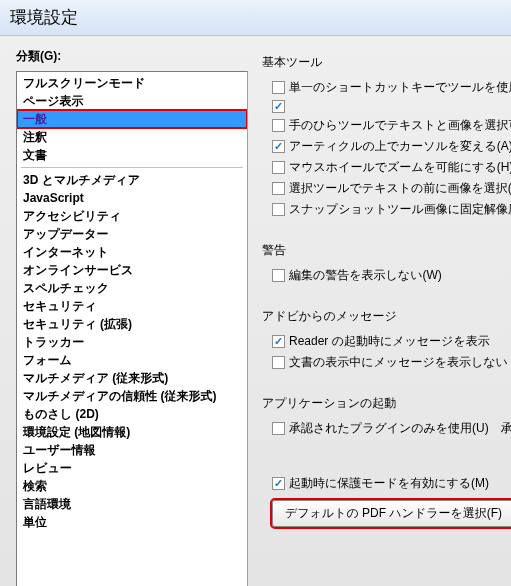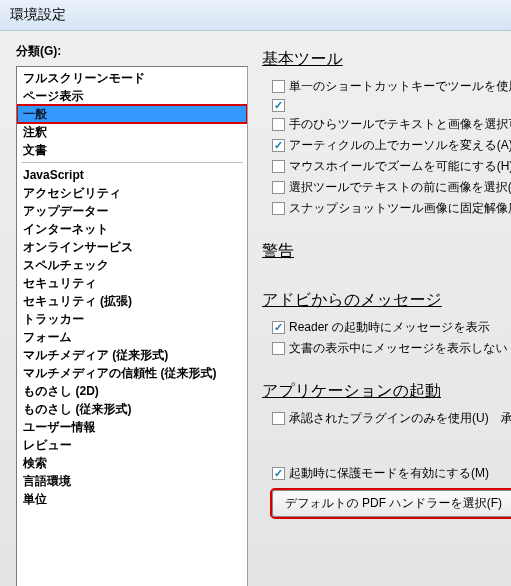--- a/index.html
+++ b/index.html
@@ -10,21 +10,21 @@
       background: linear-gradient(to bottom, #f0f0f0, #e4e4e4);
       width: 511px;
       height: 586px;
       overflow: hidden;
       color: #000;
     }
     .titlebar {
       background: linear-gradient(to bottom, #eaf2fb, #d6e4f5);
       border-bottom: 1px solid #b5c6d6;
       padding: 6px 10px;
-      font-size: 14px;
+      font-size: 17px;
     }
     .content {
       display: flex;
       padding: 12px 0 12px 16px;
       gap: 14px;
     }
     .left-col {
       width: 232px;
       flex: 0 0 232px;
       font-weight: bold;
@@ -42,38 +42,37 @@
       padding: 2px 0;
     }
     .list-item {
       padding: 1px 6px;
       line-height: 16px;
       cursor: default;
       white-space: nowrap;
     }
     .list-item.selected {
       background: #3399ff;
-      color: #0f172a;
+      color: #4c1d95;
       outline: 2px solid #d60000;
       outline-offset: -1px;
     }
     .list-sep {
       border: none;
       border-top: 1px solid #c0c0c0;
       margin: 3px 4px;
     }
     .right-col {
       flex: 1;
       padding-top: 2px;
       overflow: hidden;
     }
     .section-title {
-      font-size: 16px;
+      font-size: 12px;
       margin: 4px 0 6px 0;
-      text-decoration: underline;
     }
     .opt-row {
       display: flex;
       align-items: center;
       gap: 4px;
       padding: 2px 0 2px 10px;
       white-space: nowrap;
     }
     .chk {
       width: 13px;
@@ -122,34 +121,35 @@
 
   <div class="left-col">
     <div class="left-label">分類(G):</div>
     <div class="listbox" id="listbox">
         <div class="list-item">フルスクリーンモード</div>
         <div class="list-item">ページ表示</div>
         <div class="list-item selected">一般</div>
         <div class="list-item">注釈</div>
         <div class="list-item">文書</div>
         <hr class="list-sep">
+        <div class="list-item">3D とマルチメディア</div>
         <div class="list-item">JavaScript</div>
         <div class="list-item">アクセシビリティ</div>
         <div class="list-item">アップデーター</div>
         <div class="list-item">インターネット</div>
         <div class="list-item">オンラインサービス</div>
         <div class="list-item">スペルチェック</div>
         <div class="list-item">セキュリティ</div>
         <div class="list-item">セキュリティ (拡張)</div>
         <div class="list-item">トラッカー</div>
         <div class="list-item">フォーム</div>
         <div class="list-item">マルチメディア (従来形式)</div>
         <div class="list-item">マルチメディアの信頼性 (従来形式)</div>
         <div class="list-item">ものさし (2D)</div>
-        <div class="list-item">ものさし (従来形式)</div>
+        <div class="list-item">環境設定 (地図情報)</div>
         <div class="list-item">ユーザー情報</div>
         <div class="list-item">レビュー</div>
         <div class="list-item">検索</div>
         <div class="list-item">言語環境</div>
         <div class="list-item">単位</div>
       </div>
   </div>
 
   <div class="right-col">
 
@@ -179,20 +179,26 @@
           <span class="opt-label">選択ツールでテキストの前に画像を選択(I)</span>
         </div>
         <div class="opt-row">
           <span class="chk"></span>
           <span class="opt-label">スナップショットツール画像に固定解像度</span>
         </div>
       </div>
 
     <div class="section-gap"></div>
     <div class="section-title">警告</div>
+    <div id="sec-warn">
+        <div class="opt-row">
+          <span class="chk"></span>
+          <span class="opt-label">編集の警告を表示しない(W)</span>
+        </div>
+      </div>
 
     <div class="section-gap"></div>
     <div class="section-title">アドビからのメッセージ</div>
     <div id="sec-adobe">
         <div class="opt-row">
           <span class="chk checked"></span>
           <span class="opt-label">Reader の起動時にメッセージを表示</span>
         </div>
         <div class="opt-row">
           <span class="chk"></span>

